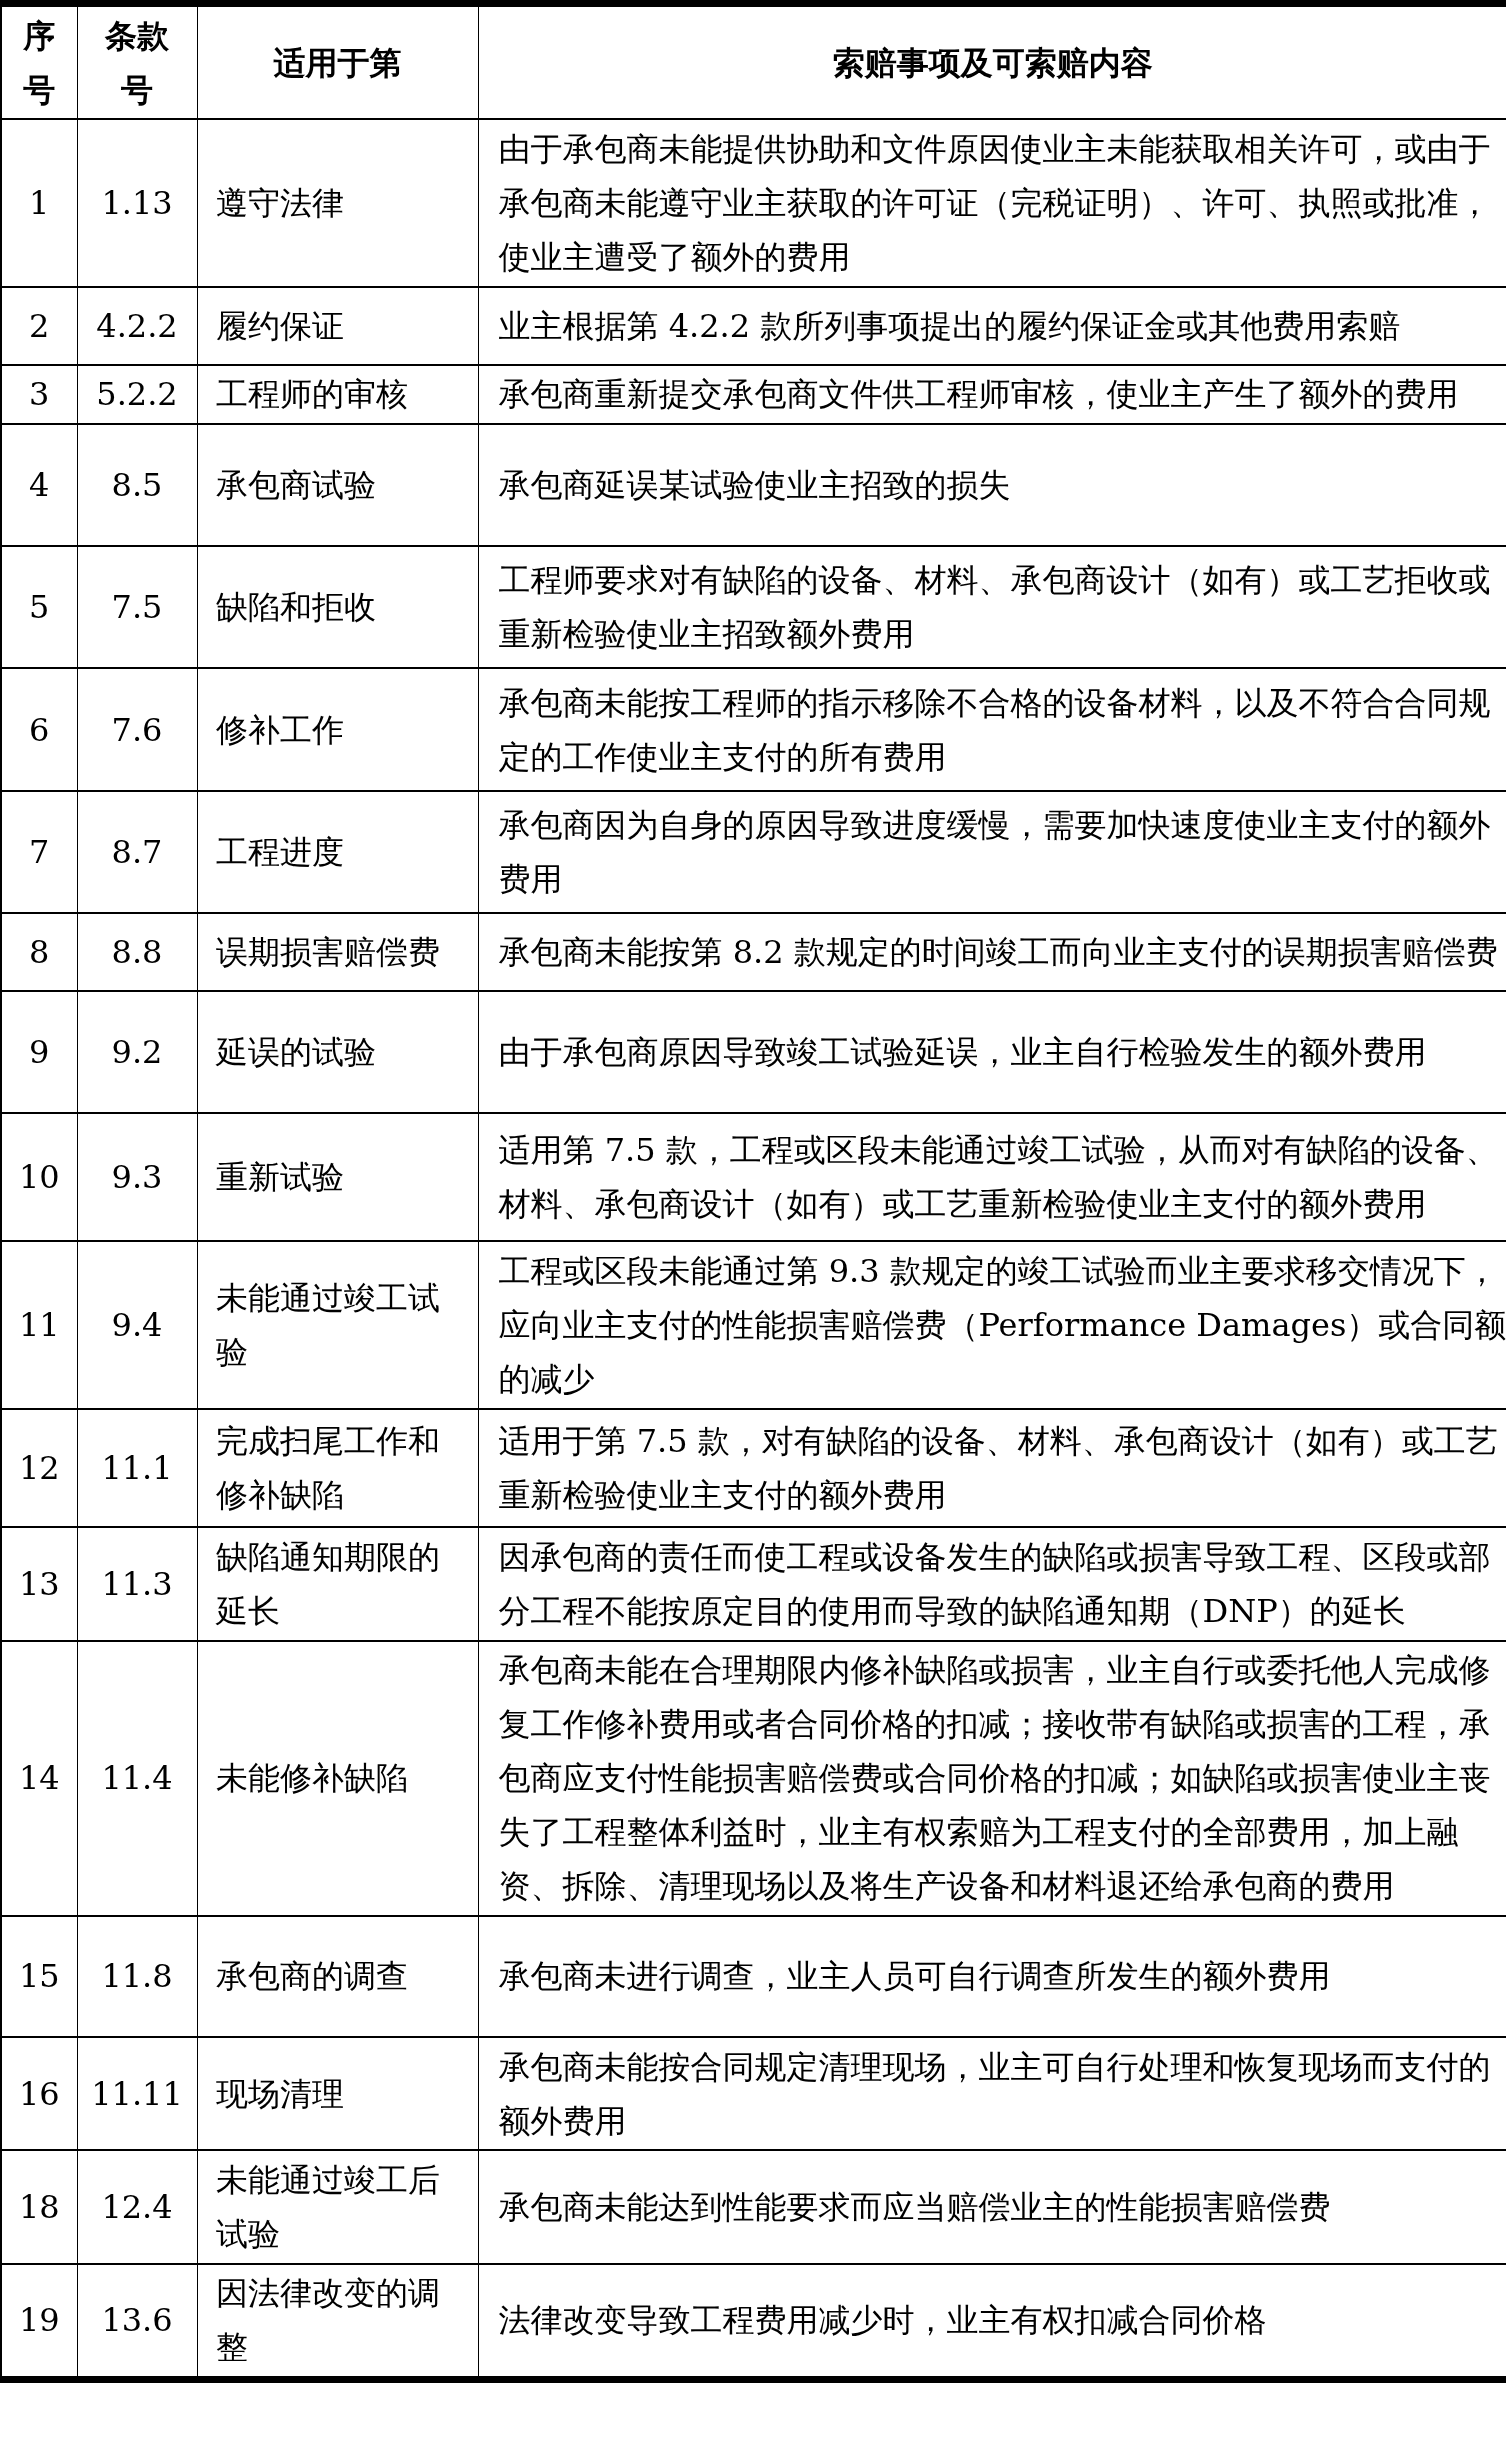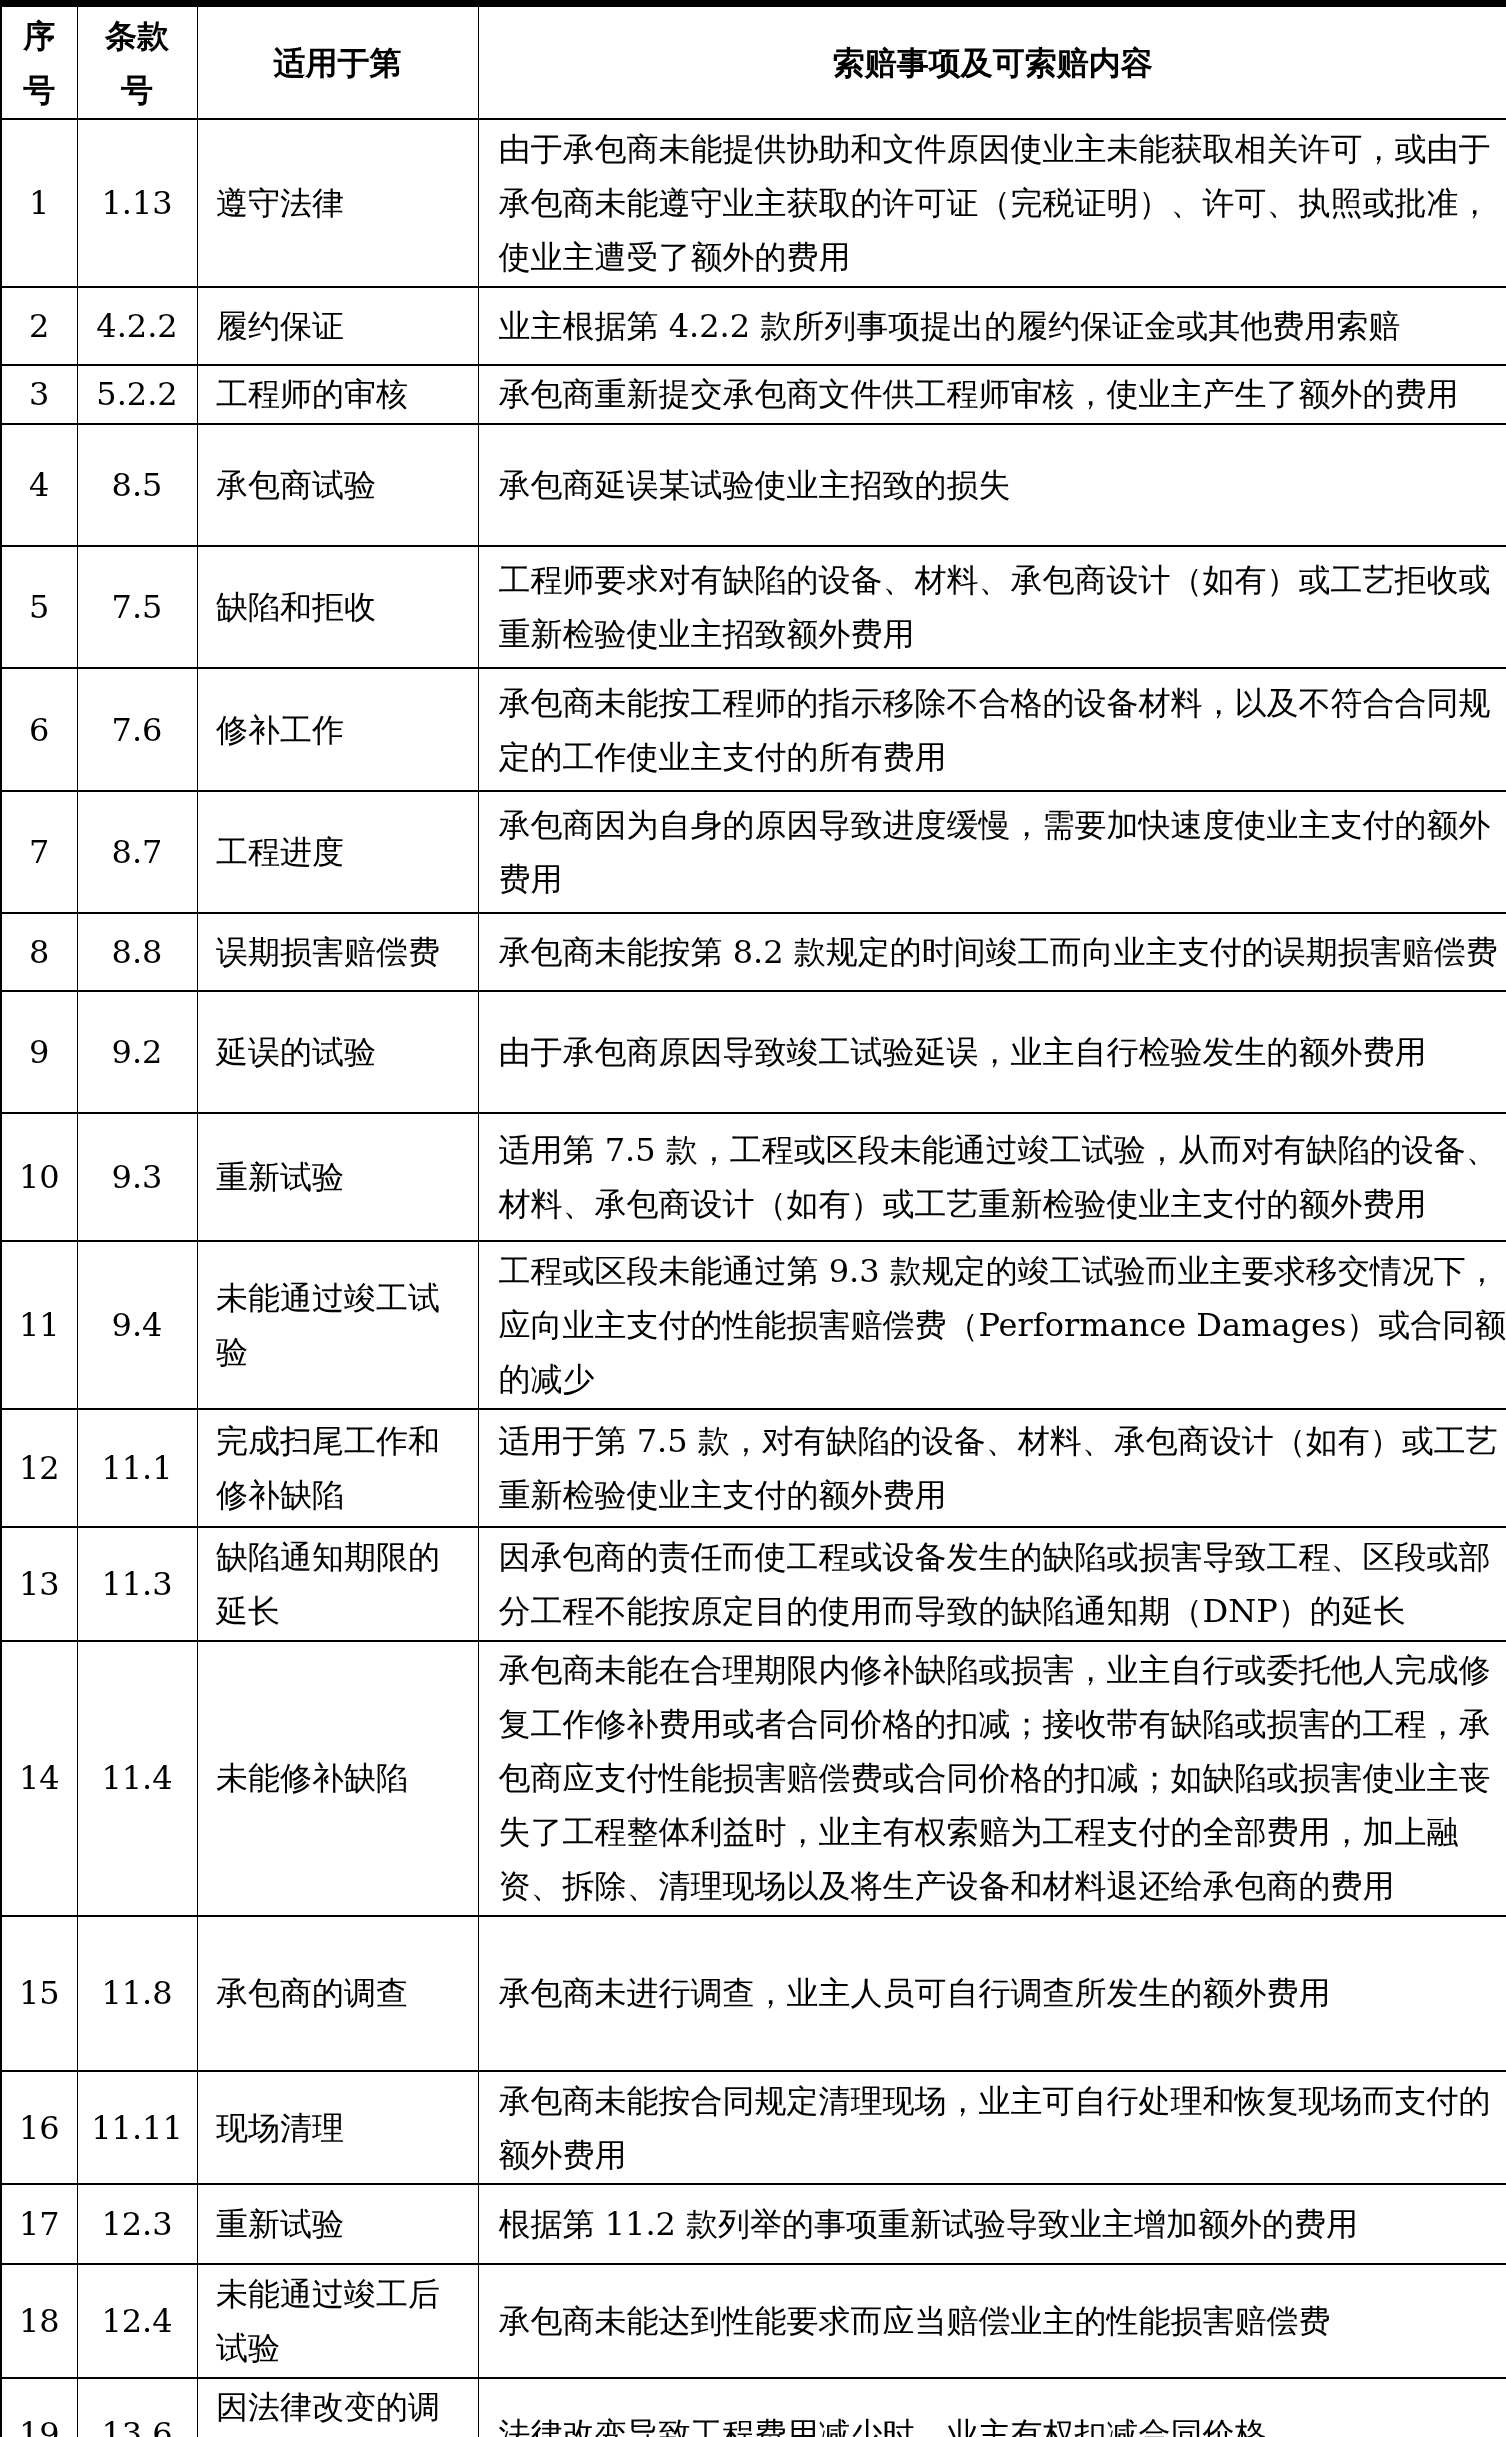--- a/index.html
+++ b/index.html
@@ -162,37 +162,31 @@
         <td class="cell-clause">11.3</td>
         <td class="cell-name">缺陷通知期限的延长</td>
         <td class="cell-body">因承包商的责任而使工程或设备发生的缺陷或损害导致工程、区段或部分工程不能按原定目的使用而导致的缺陷通知期（DNP）的延长</td>
       </tr>
       <tr style="height:275px;">
         <td class="cell-no">14</td>
         <td class="cell-clause">11.4</td>
         <td class="cell-name">未能修补缺陷</td>
         <td class="cell-body">承包商未能在合理期限内修补缺陷或损害，业主自行或委托他人完成修复工作修补费用或者合同价格的扣减；接收带有缺陷或损害的工程，承包商应支付性能损害赔偿费或合同价格的扣减；如缺陷或损害使业主丧失了工程整体利益时，业主有权索赔为工程支付的全部费用，加上融资、拆除、清理现场以及将生产设备和材料退还给承包商的费用</td>
       </tr>
-      <tr style="height:155px;">
+      <tr style="height:121px;">
         <td class="cell-no">15</td>
         <td class="cell-clause">11.8</td>
         <td class="cell-name">承包商的调查</td>
         <td class="cell-body">承包商未进行调查，业主人员可自行调查所发生的额外费用</td>
       </tr>
       <tr style="height:110px;">
         <td class="cell-no">16</td>
         <td class="cell-clause">11.11</td>
         <td class="cell-name">现场清理</td>
         <td class="cell-body">承包商未能按合同规定清理现场，业主可自行处理和恢复现场而支付的额外费用</td>
-      </tr>
-      <tr style="height:80px;">
-        <td class="cell-no">17</td>
-        <td class="cell-clause">12.3</td>
-        <td class="cell-name">重新试验</td>
-        <td class="cell-body">根据第 11.2 款列举的事项重新试验导致业主增加额外的费用</td>
       </tr>
       <tr style="height:112px;">
         <td class="cell-no">18</td>
         <td class="cell-clause">12.4</td>
         <td class="cell-name">未能通过竣工后试验</td>
         <td class="cell-body">承包商未能达到性能要求而应当赔偿业主的性能损害赔偿费</td>
       </tr>
       <tr style="height:105px;">
         <td class="cell-no">19</td>
         <td class="cell-clause">13.6</td>

